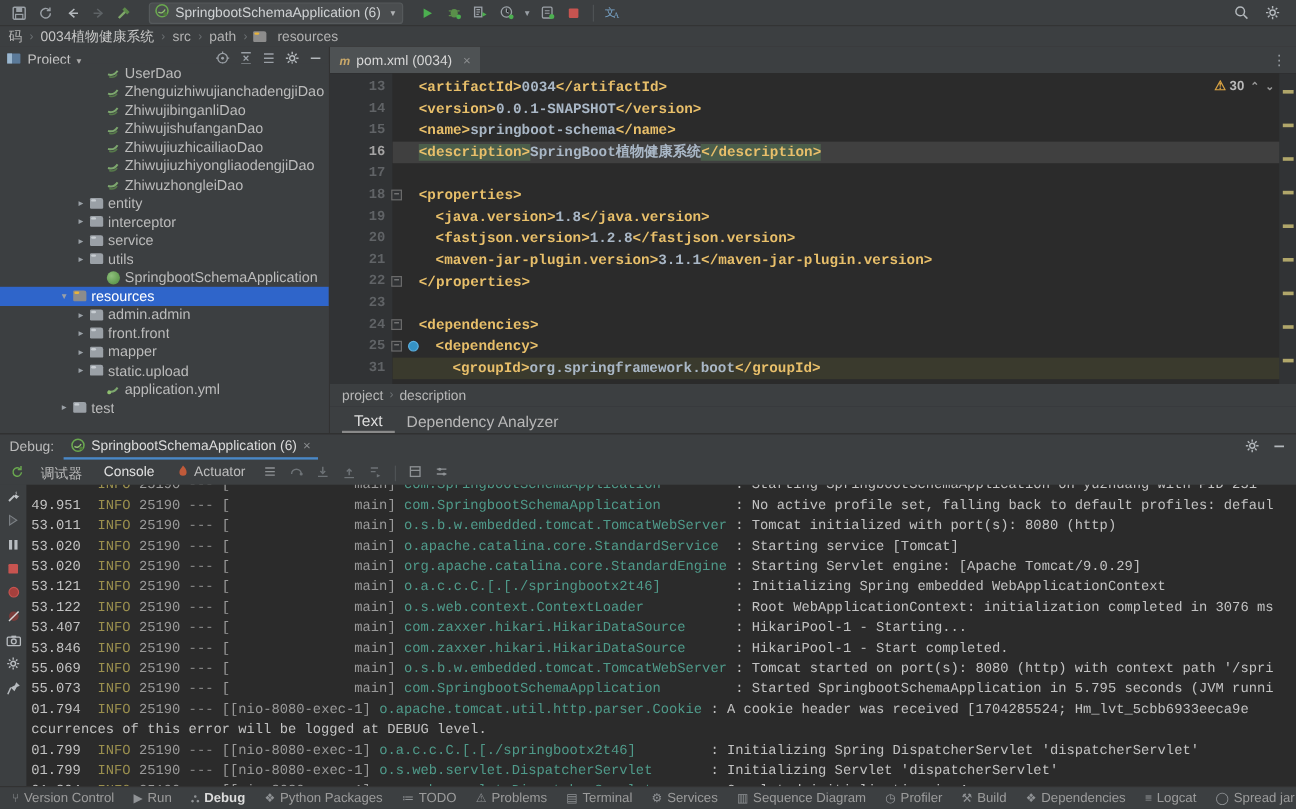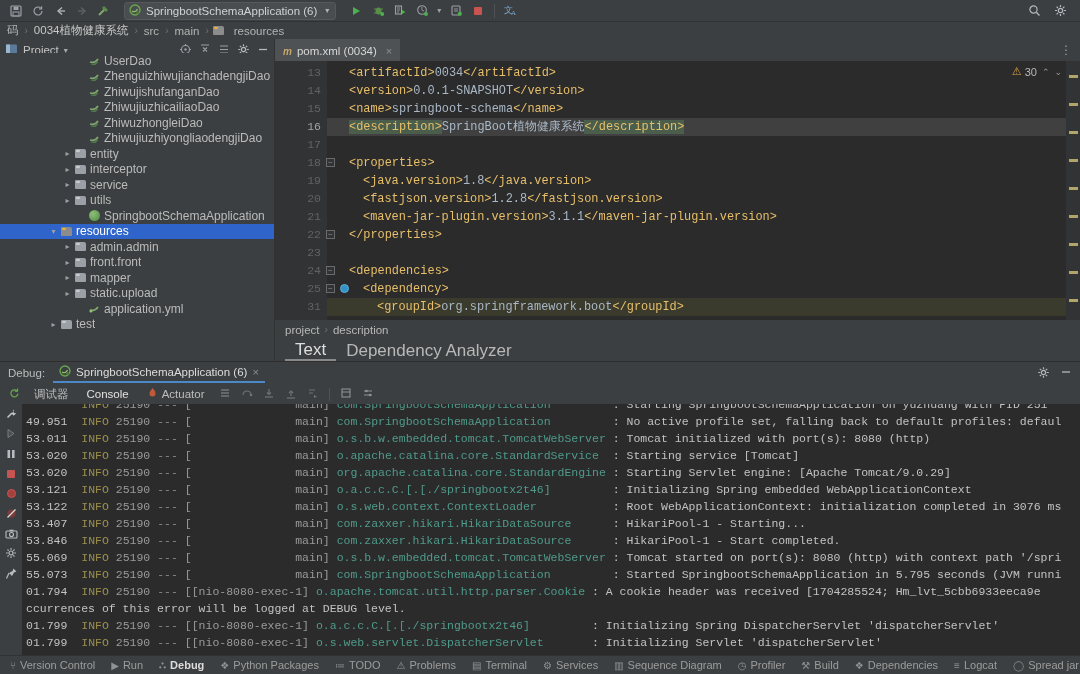--- a/index.html
+++ b/index.html
@@ -77,21 +77,21 @@
   .editor { flex: 1; display: flex; flex-direction: column; background: #2b2b2b; min-width: 0;}
   .tabbar { height: 22px; flex: 0 0 22px; background: #3c3f41; display: flex; align-items: stretch; }
   .etab {
     display: flex; align-items: center; gap: 5px; padding: 0 8px; background: #4e5254;
     font-size: 11.5px; color: #d7d7d7; border-top: 2px solid transparent; position: relative;
   }
   .etab .xml-ico { color: #c9a86a; font-size: 10px; font-weight: bold; font-style: italic;}
   .etab .closex { color: #8d9092; font-size: 11px; margin-left: 4px; }
   .tabbar .burger { margin-left: auto; padding: 0 8px; display: flex; align-items: center; color: #9aa0a6; font-size: 12px;}
 
-  .codearea { flex: 1; display: flex; position: relative; overflow: hidden; background: #2b2b2b; }
+  .codearea { flex: 1; display: flex; position: relative; overflow: hidden; background: #2b2b2b; font-weight: bold; }
   .gutter {
     width: 52px; flex: 0 0 52px; background: #313335; color: #606366;
     font-family: "Liberation Mono", monospace; font-size: 11.5px;
     text-align: right; padding-top: 3px; position: relative;
   }
   .gutter .gl { height: 18px; line-height: 18px; padding-right: 6px; position: relative;}
   .gutter .gl.cur { color: #a4a3a3; }
   .gutter .foldmark { position: absolute; right: -8px; top: 4px; width: 9px; height: 9px;
      border: 1px solid #6a6a6a; color: #8a8a8a; font-size: 8px; line-height: 7px; text-align: center; background:#313335;}
   .gutter .bpbead { position:absolute; right:-22px; top:4px; width:9px;height:9px;border-radius:50%;
@@ -119,21 +119,21 @@
   }
   .warn-badge .tri { color: #d9a343; font-size: 11px; }
   .warn-badge .nav { color: #9a9a9a; font-size: 9px; margin-left: 2px;}
 
   .breadcrumb2 {
     height: 19px; flex: 0 0 19px; background: #3c3f41; display: flex; align-items: center;
     gap: 4px; padding-left: 10px; font-size: 11.5px; color: #b8b8b8;
   }
   .btabs {
     height: 22px; flex: 0 0 22px; background: #3c3f41; display: flex; align-items: flex-end;
-    gap: 0px; padding-left: 10px; font-size: 17px; color: #b8b8b8;
+    gap: 0px; padding-left: 10px; font-size: 13px; color: #b8b8b8;
   }
   .btab { padding: 0 10px; height: 20px; display: flex; align-items: center; color: #b8b8b8;}
   .btab.active { border-bottom: 2px solid #8a8a8a; color: #dddddd;}
 
   
   .debugpanel { flex: 1; display: flex; flex-direction: column; background: #3c3f41; overflow: hidden; border-top: 1px solid #2e2e2e;}
   .dbg-header {
     height: 22px; flex: 0 0 22px; display: flex; align-items: center; gap: 8px; padding: 0 8px;
     font-size: 11.5px; color: #bbbbbb;
   }
@@ -298,21 +298,21 @@
     </div>
   </div>
 
   <div class="breadcrumb">
     <span class="crumb">码</span>
     <span class="crumb-sep">›</span>
     <span class="crumb proj">0034植物健康系统</span>
     <span class="crumb-sep">›</span>
     <span class="crumb">src</span>
     <span class="crumb-sep">›</span>
-    <span class="crumb">main</span>
+    <span class="crumb">path</span>
     <span class="crumb-sep">›</span>
     <span class="ficon">
         <span class="folder-ico res"></span>
       </span>
     <span class="crumb">resources</span>
   </div>
 
   <div class="mainrow">
 
     <div class="projpanel">
@@ -381,51 +381,61 @@
             <span class="lbl">ZhenguizhiwujianchadengjiDao</span>
           </div>
           <div class="trow">
             <span class="arrow none" style="margin-left: 76px;"></span>
             <span class="ficon">
               <svg width="12" height="11" viewBox="0 0 12 11">
                 <path d="M2 7c3 1 6 0 8-3" stroke="#7ea86f" stroke-width="1.6" fill="none"></path>
                 <path d="M3 9c2.5.9 5 .2 6.6-2" stroke="#56794a" stroke-width="1.3" fill="none"></path>
               </svg>
             </span>
-            <span class="lbl">ZhiwujishufanganDao</span>
+            <span class="lbl">ZhiwujibinganliDao</span>
           </div>
           <div class="trow">
             <span class="arrow none" style="margin-left: 76px;"></span>
             <span class="ficon">
               <svg width="12" height="11" viewBox="0 0 12 11">
                 <path d="M2 7c3 1 6 0 8-3" stroke="#7ea86f" stroke-width="1.6" fill="none"></path>
                 <path d="M3 9c2.5.9 5 .2 6.6-2" stroke="#56794a" stroke-width="1.3" fill="none"></path>
               </svg>
             </span>
-            <span class="lbl">ZhiwujiuzhicailiaoDao</span>
+            <span class="lbl">ZhiwujishufanganDao</span>
           </div>
           <div class="trow">
             <span class="arrow none" style="margin-left: 76px;"></span>
             <span class="ficon">
               <svg width="12" height="11" viewBox="0 0 12 11">
                 <path d="M2 7c3 1 6 0 8-3" stroke="#7ea86f" stroke-width="1.6" fill="none"></path>
                 <path d="M3 9c2.5.9 5 .2 6.6-2" stroke="#56794a" stroke-width="1.3" fill="none"></path>
               </svg>
             </span>
-            <span class="lbl">ZhiwuzhongleiDao</span>
+            <span class="lbl">ZhiwujiuzhicailiaoDao</span>
           </div>
           <div class="trow">
             <span class="arrow none" style="margin-left: 76px;"></span>
             <span class="ficon">
               <svg width="12" height="11" viewBox="0 0 12 11">
                 <path d="M2 7c3 1 6 0 8-3" stroke="#7ea86f" stroke-width="1.6" fill="none"></path>
                 <path d="M3 9c2.5.9 5 .2 6.6-2" stroke="#56794a" stroke-width="1.3" fill="none"></path>
               </svg>
             </span>
             <span class="lbl">ZhiwujiuzhiyongliaodengjiDao</span>
+          </div>
+          <div class="trow">
+            <span class="arrow none" style="margin-left: 76px;"></span>
+            <span class="ficon">
+              <svg width="12" height="11" viewBox="0 0 12 11">
+                <path d="M2 7c3 1 6 0 8-3" stroke="#7ea86f" stroke-width="1.6" fill="none"></path>
+                <path d="M3 9c2.5.9 5 .2 6.6-2" stroke="#56794a" stroke-width="1.3" fill="none"></path>
+              </svg>
+            </span>
+            <span class="lbl">ZhiwuzhongleiDao</span>
           </div>
           <div class="trow">
             <span class="arrow" style="margin-left: 62px;">▸</span>
             <span class="ficon">
               <span class="folder-ico plain"></span>
             </span>
             <span class="lbl">entity</span>
           </div>
           <div class="trow">
             <span class="arrow" style="margin-left: 62px;">▸</span>

